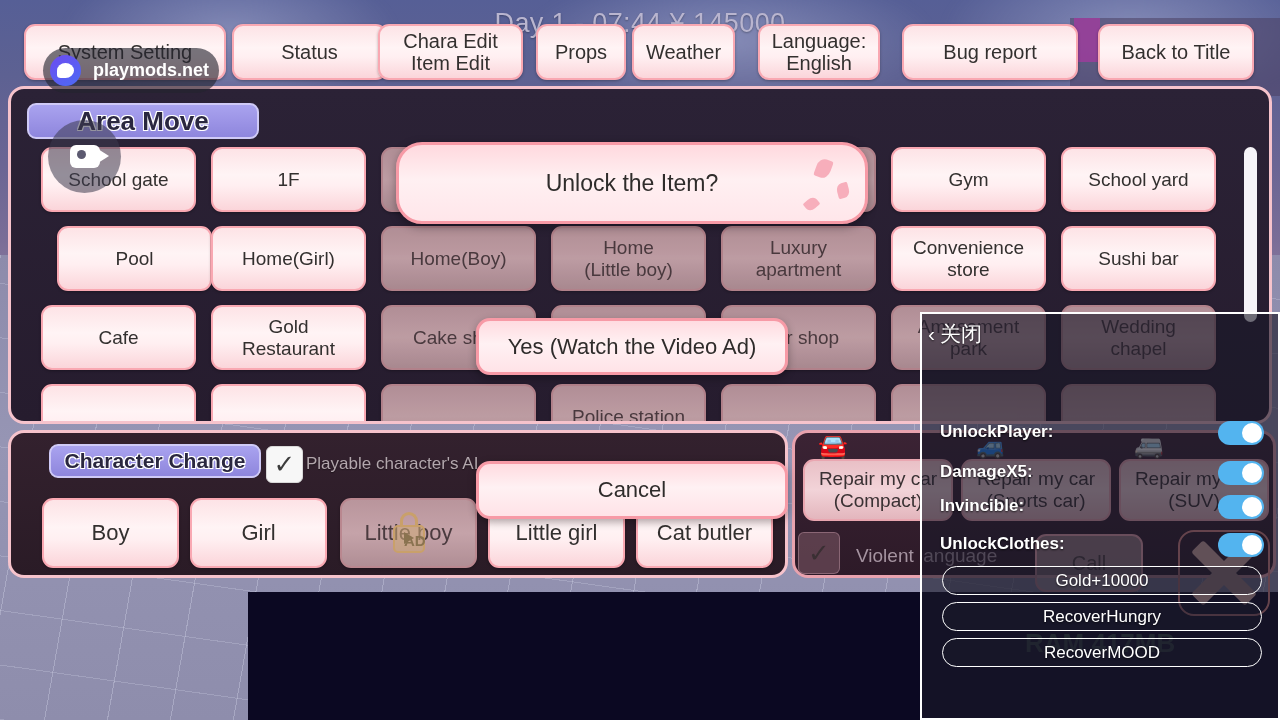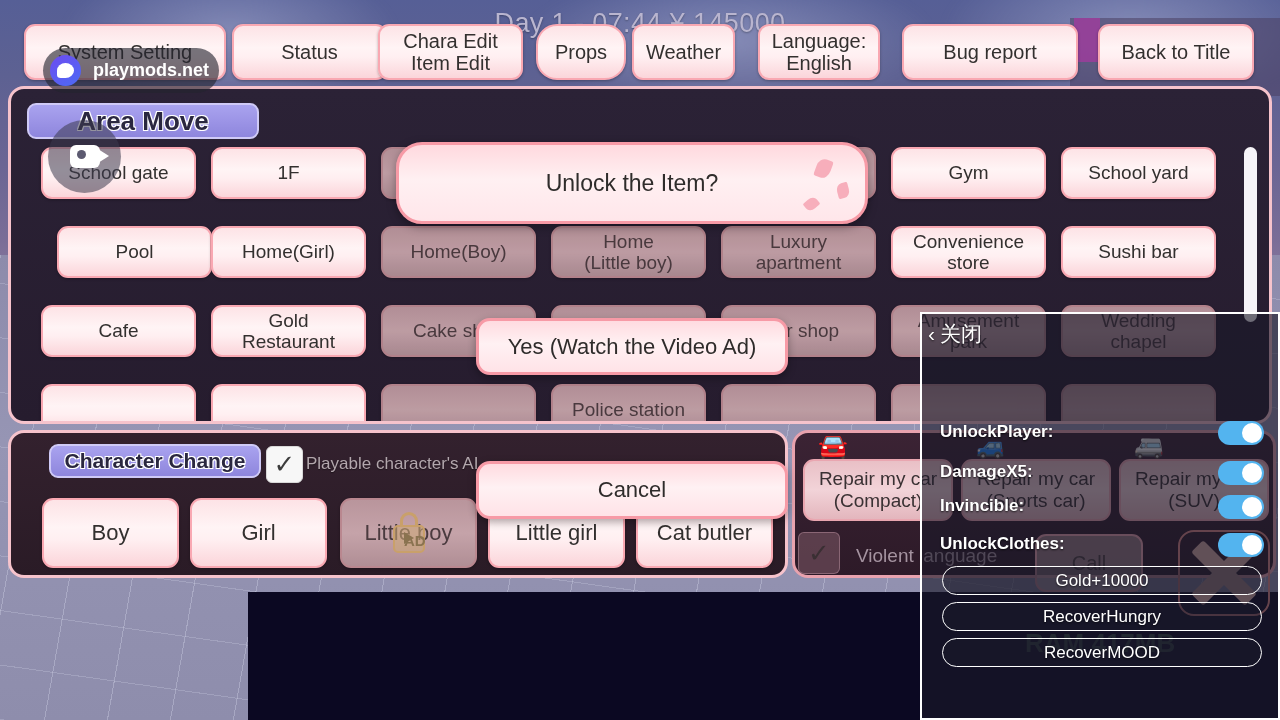--- a/index.html
+++ b/index.html
@@ -73,21 +73,21 @@
     position:absolute; left:16px; top:14px; width:232px; height:36px;
     background:linear-gradient(180deg,#a9a3ef 0%,#9c94e6 50%,#8e86dd 100%);
     border:2px solid #cfcaf7; border-radius:9px;
     display:flex; align-items:center; justify-content:center;
     color:#2a2740; font-size:26px; font-weight:bold;
     text-shadow:-1px -1px 0 #fff,1px -1px 0 #fff,-1px 1px 0 #fff,1px 1px 0 #fff;
   }
   #area-scroll { position:absolute; left:30px; top:58px; width:1212px; height:270px; }
   .area-row { position:absolute; left:0; width:1212px; height:62px; }
   .area-btn {
-    position:absolute; width:155px; height:52px; font-size:19px;
+    position:absolute; width:155px; height:65px; font-size:19px;
   }
   #area-scrollbar {
     position:absolute; right:12px; top:58px; width:13px; height:175px;
     background:#f6f4f8; border-radius:7px;
   }
 
   
   #char-panel {
     position:absolute; left:8px; top:430px; width:780px; height:148px;
     background:linear-gradient(180deg,#33212e 0%,#2a1b26 100%);
@@ -286,21 +286,21 @@
   <div class="dark-plate"></div>
 </div>
 
 <div id="status-line">Day 1 - 07:44  ¥  145000</div>
 
 <div id="header">
     <div class="pinkbtn" style="left: 24px; width: 202px; white-space: pre-line;">System Setting</div>
     <div class="pinkbtn" style="left: 232px; width: 155px; white-space: pre-line;">Status</div>
     <div class="pinkbtn" style="left: 378px; width: 145px; white-space: pre-line;">Chara Edit
 Item Edit</div>
-    <div class="pinkbtn" style="left: 536px; width: 90px; white-space: pre-line; border-radius: 21px;">Props</div>
+    <div class="pinkbtn" style="left: 536px; width: 90px; white-space: pre-line;">Props</div>
     <div class="pinkbtn" style="left: 632px; width: 103px; white-space: pre-line;">Weather</div>
     <div class="pinkbtn" style="left: 758px; width: 122px; white-space: pre-line;">Language:
 English</div>
     <div class="pinkbtn" style="left: 902px; width: 176px; white-space: pre-line;">Bug report</div>
     <div class="pinkbtn" style="left: 1098px; width: 156px; white-space: pre-line;">Back to Title</div>
   </div>
 
 <div id="area-panel">
   <div id="area-header">Area Move</div>
   <div id="area-scroll">

